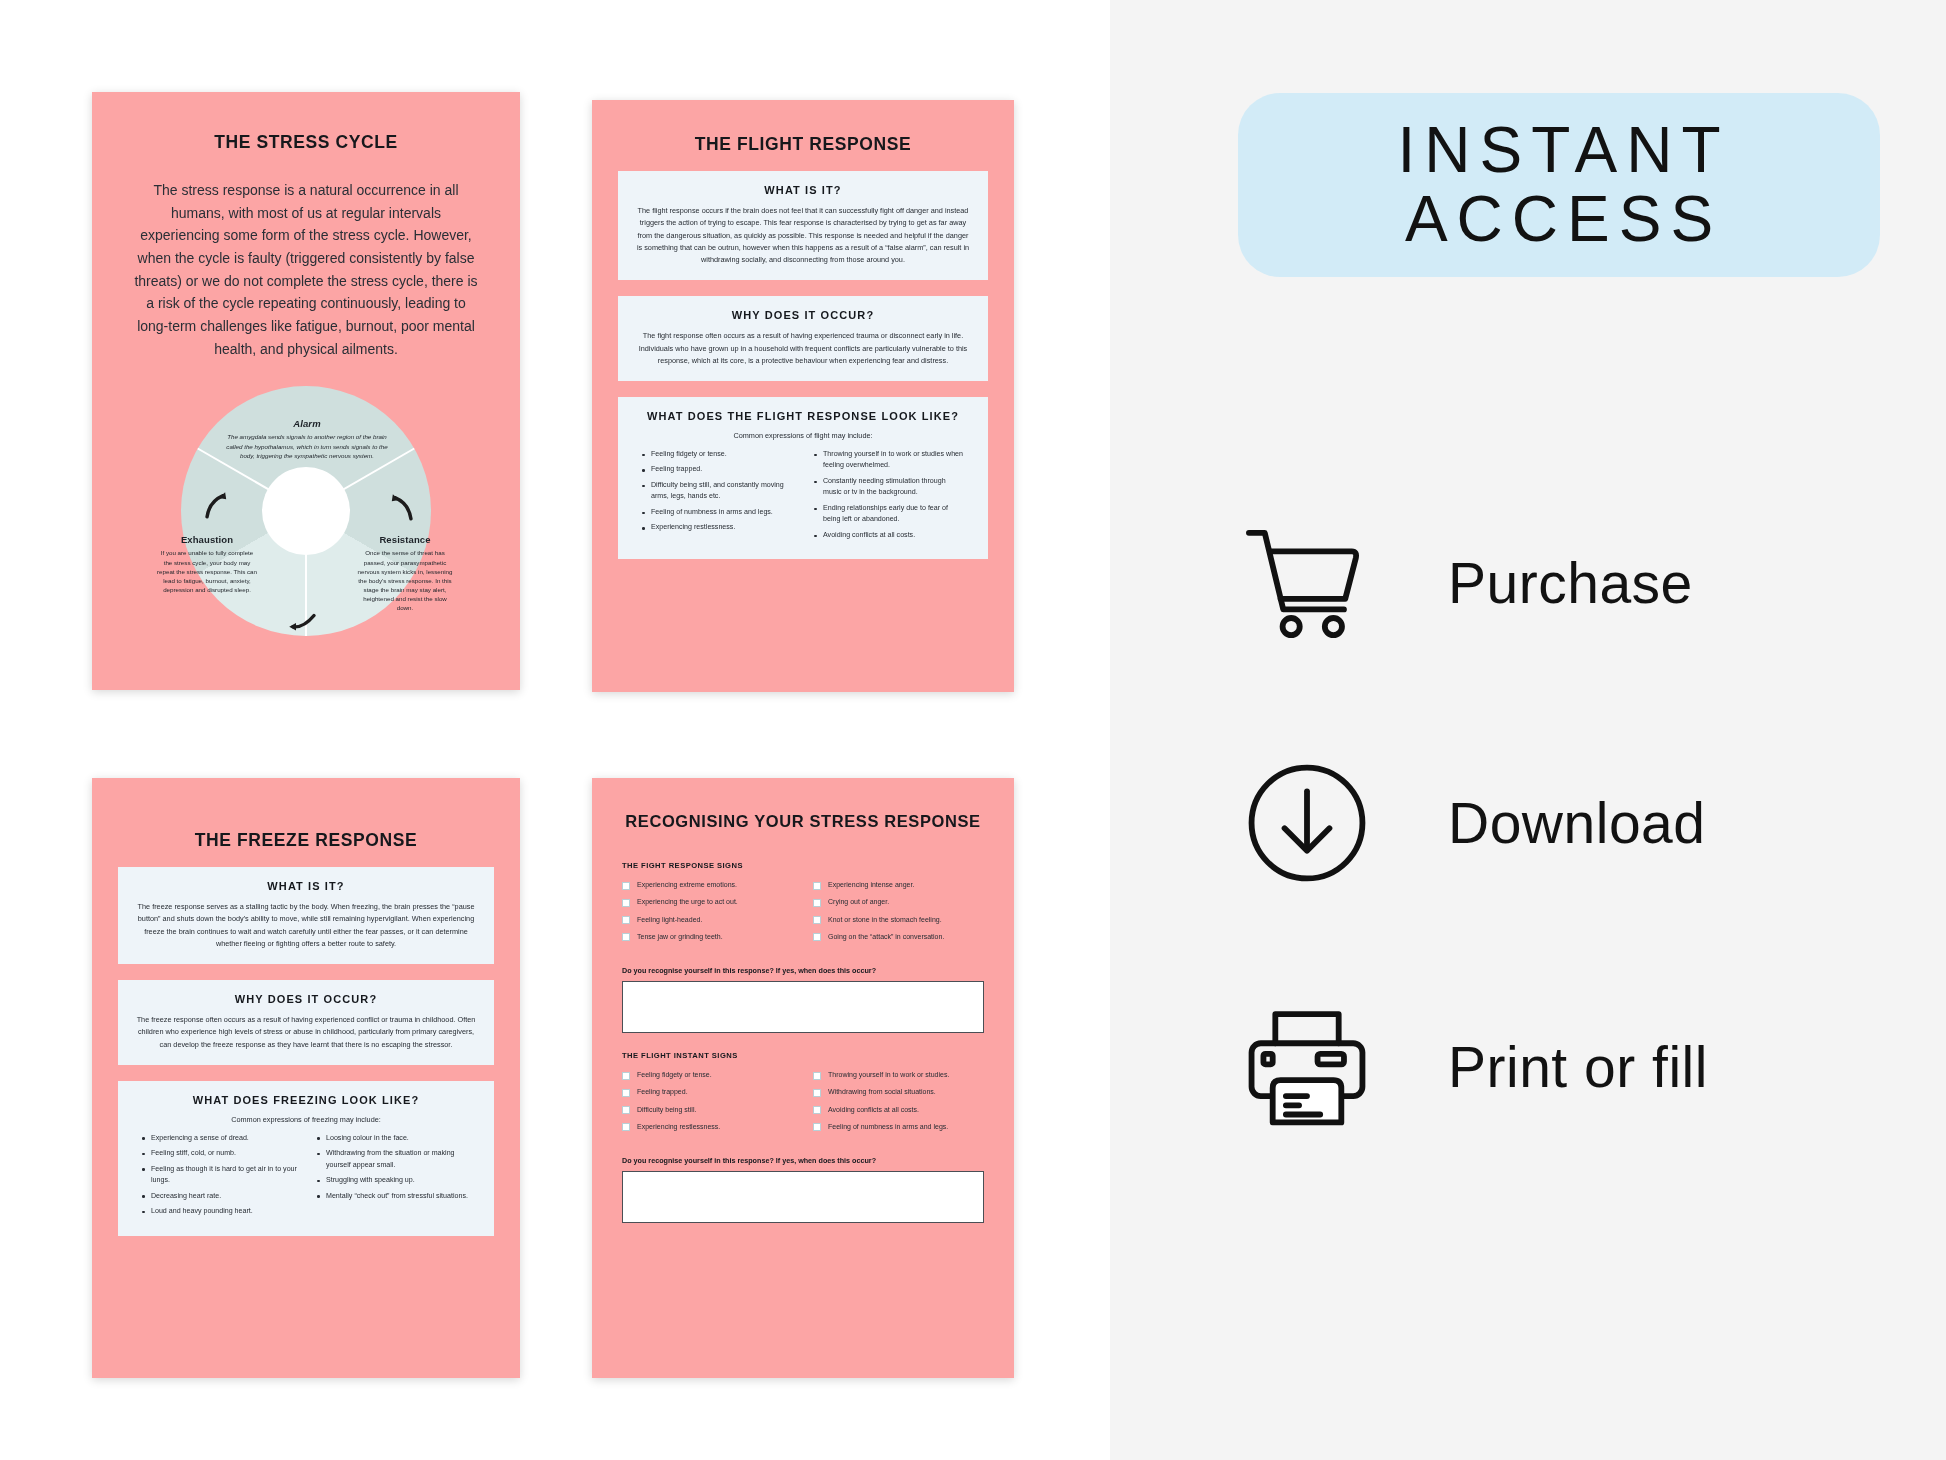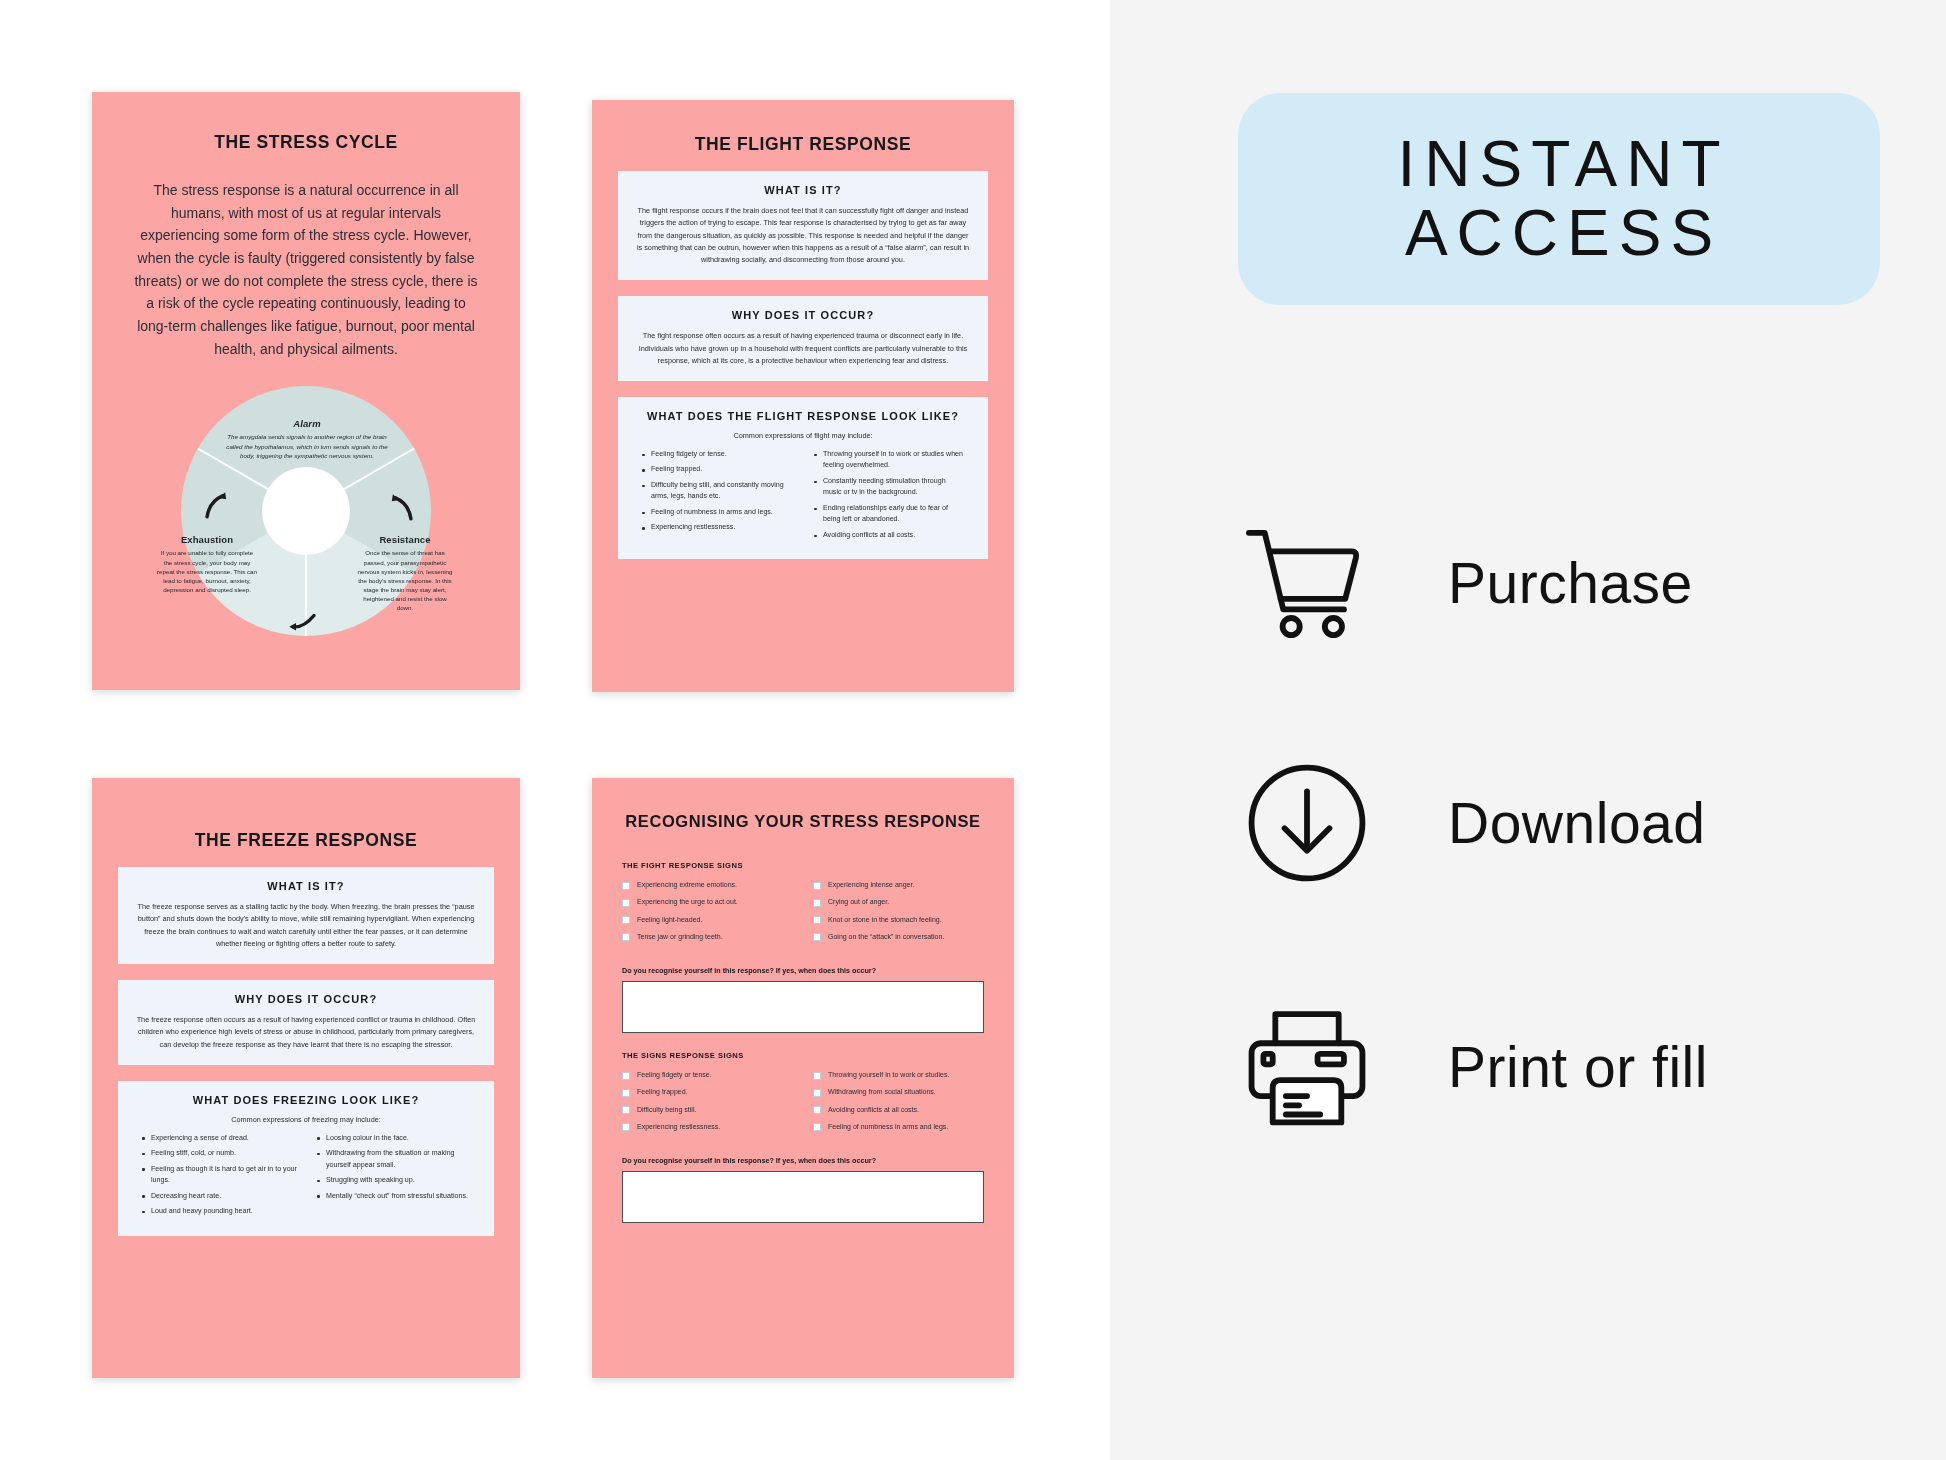--- a/index.html
+++ b/index.html
@@ -223,21 +223,21 @@
     flex: 1 1 auto;
     height: 1460px;
     background: #f4f4f4;
     position: relative;
   }
   #instant-access-banner {
     position: absolute;
     left: 128px;
     top: 93px;
     width: 642px;
-    height: 212px;
+    height: 184px;
     background: #d2ebf7;
     border-radius: 42px;
     display: flex;
     flex-direction: column;
     align-items: center;
     justify-content: center;
   }
   #instant-access-banner .ia-line {
     font-size: 64px;
     font-weight: 300;
@@ -424,21 +424,21 @@
               <span class="ws-check-label">Knot or stone in the stomach feeling.</span>
             </div>
             <div class="ws-check">
               <span class="ws-box"></span>
               <span class="ws-check-label">Going on the “attack” in conversation.</span>
             </div>
           </div>
         </div>
         <div class="ws-question">Do you recognise yourself in this response? If yes, when does this occur?</div>
         <div class="ws-answer-box"></div>
-        <div class="ws-heading">THE SIGNS RESPONSE SIGNS</div>
+        <div class="ws-heading">THE FLIGHT INSTANT SIGNS</div>
         <div class="ws-grid">
           <div class="ws-col">
             <div class="ws-check">
               <span class="ws-box"></span>
               <span class="ws-check-label">Feeling fidgety or tense.</span>
             </div>
             <div class="ws-check">
               <span class="ws-box"></span>
               <span class="ws-check-label">Feeling trapped.</span>
             </div>

